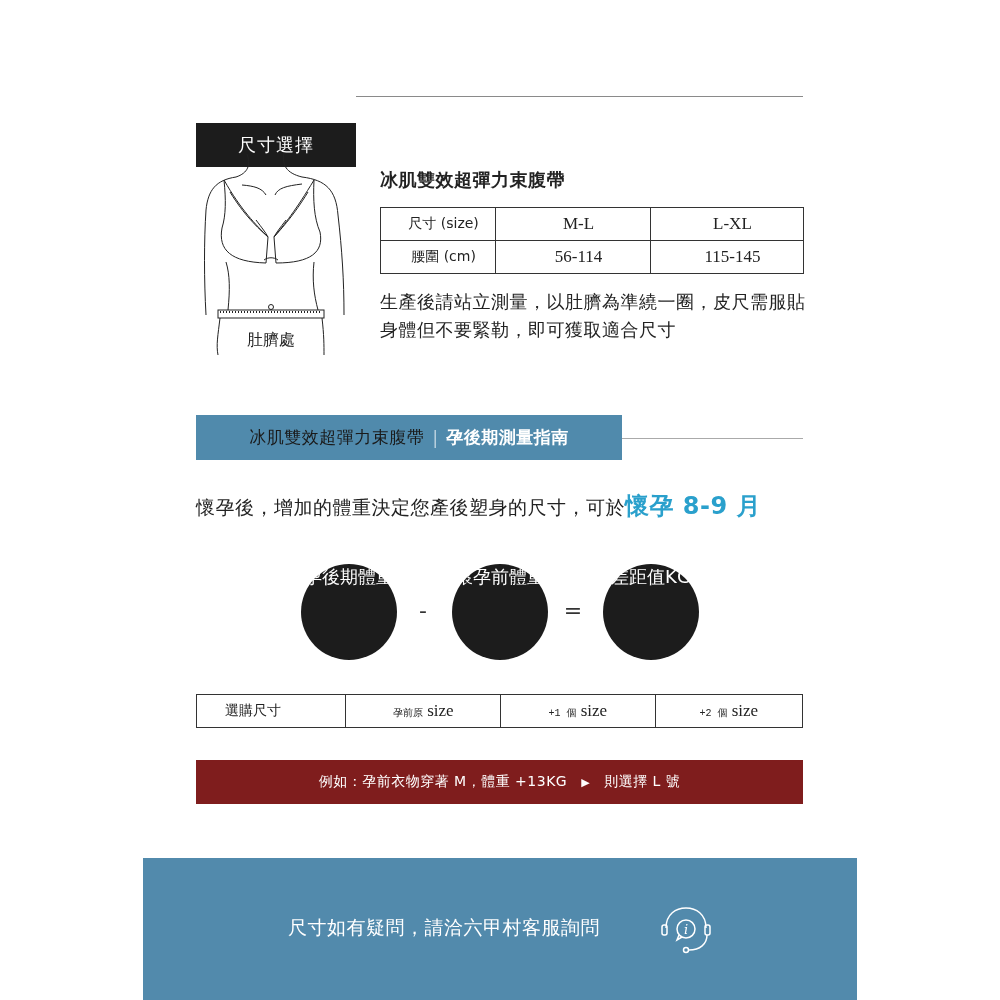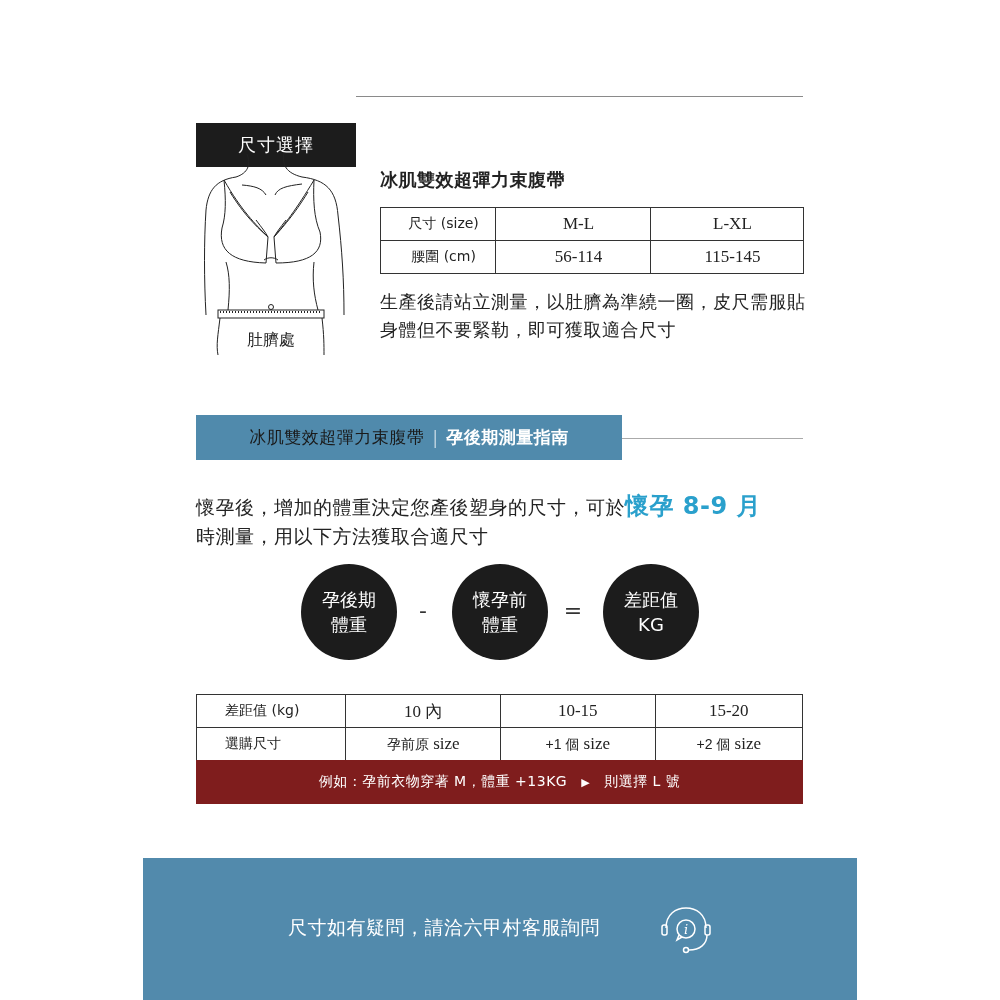--- a/index.html
+++ b/index.html
@@ -52,40 +52,40 @@
     .hdr-blue .sep { color: #ffffff; margin: 0 8px; font-weight: 300; }
     .hdr-blue .guide { color: #ffffff; font-weight: bold; }
     .hdr-line-2 { left: 622px; top: 438px; width: 181px; height: 1px; background: #aaaaaa; }
 
     .pregnancy-text { left: 196px; top: 480px; width: 620px; font-size: 19px; line-height: 29px; color: #222; letter-spacing: 0.5px; margin-top: 12px; }
     .pregnancy-text .hl { color: #2aa0cc; font-size: 24px; font-weight: bold; }
 
     
     .circle {
       width: 96px; height: 96px; border-radius: 50%; background: #1c1c1c; color: #ffffff;
-      display: flex; flex-direction: column; align-items: center; justify-content: center;
+      display: flex; flex-direction: row; align-items: flex-start; justify-content: center;
       font-size: 18px; line-height: 25px; text-align: center;
     }
     .circle-1 { left: 301px; top: 564px; }
     .circle-2 { left: 452px; top: 564px; }
     .circle-3 { left: 603px; top: 564px; }
     .op { font-size: 22px; color: #333; width: 30px; text-align: center; }
     .op-minus { left: 408px; top: 598px; }
     .op-eq { left: 558px; top: 598px; }
 
     
     .diff-table { left: 196px; top: 694px; width: 607px; }
     .diff-table td {
       border: 1.5px solid #333; height: 33px; text-align: center; font-size: 17px;
       font-family: "Liberation Serif", "DejaVu Serif", serif; color: #222;
     }
     .diff-table td.lbl { width: 148px; font-family: "DejaVu Sans", sans-serif; font-size: 14px; text-align: left; padding-left: 28px; }
     .diff-table td.c { width: 153px; }
     .diff-table td.c3 { width: 146px; }
-    .diff-table td .cjk { font-family: Liberation Sans, sans-serif; font-size: 14px; }
+    .diff-table td .cjk { font-family: Liberation Mono, monospace; font-size: 10px; }
     .example-bar {
       left: 196px; top: 760px; width: 607px; height: 44px; background: #7f1d1d; color: #ffffff;
       font-size: 14px; display: flex; align-items: center; justify-content: center; letter-spacing: 0.5px;
     }
     .example-bar .arrow { margin: 0 14px; font-size: 11px; }
 
     
     .footer { left: 143px; top: 858px; width: 714px; height: 142px; background: #528aac; }
     .footer-text {
       left: 288px; top: 915px; font-size: 19px; color: #ffffff; letter-spacing: 0.5px;
@@ -158,46 +158,39 @@
 
 <div class="abs hdr-blue">
   <span class="prod">冰肌雙效超彈力束腹帶</span>
   <span class="sep">|</span>
   <span class="guide">孕後期測量指南</span>
 </div>
 <div class="abs hdr-line-2"></div>
 
 <div class="abs pregnancy-text">
   <span>懷孕後，增加的體重決定您產後塑身的尺寸，可於</span><span class="hl">懷孕 8-9 月</span><br>
-  <span>時測量，用以下方法獲取合適尺寸</span>
 </div>
 
 <div class="abs circle circle-1">
   <span>孕後期</span>
   <span>體重</span>
 </div>
 <div class="abs op op-minus">-</div>
 <div class="abs circle circle-2">
   <span>懷孕前</span>
   <span>體重</span>
 </div>
 <div class="abs op op-eq">=</div>
 <div class="abs circle circle-3">
   <span>差距值</span>
   <span>KG</span>
 </div>
 
 <table class="abs diff-table">
   <tbody>
-      <tr>
-    <td class="lbl">差距值 (kg)</td>
-    <td class="c">10 內</td>
-    <td class="c">10-15</td>
-    <td class="c3">15-20</td>
-  </tr>
   <tr>
     <td class="lbl">選購尺寸</td>
     <td class="c"><span class="cjk">孕前原</span><span> size</span></td>
     <td class="c"><span class="cjk">+1 個</span><span> size</span></td>
     <td class="c3"><span class="cjk">+2 個</span><span> size</span></td>
   </tr>
 </tbody>
   </table>
 
 <div class="abs example-bar">

